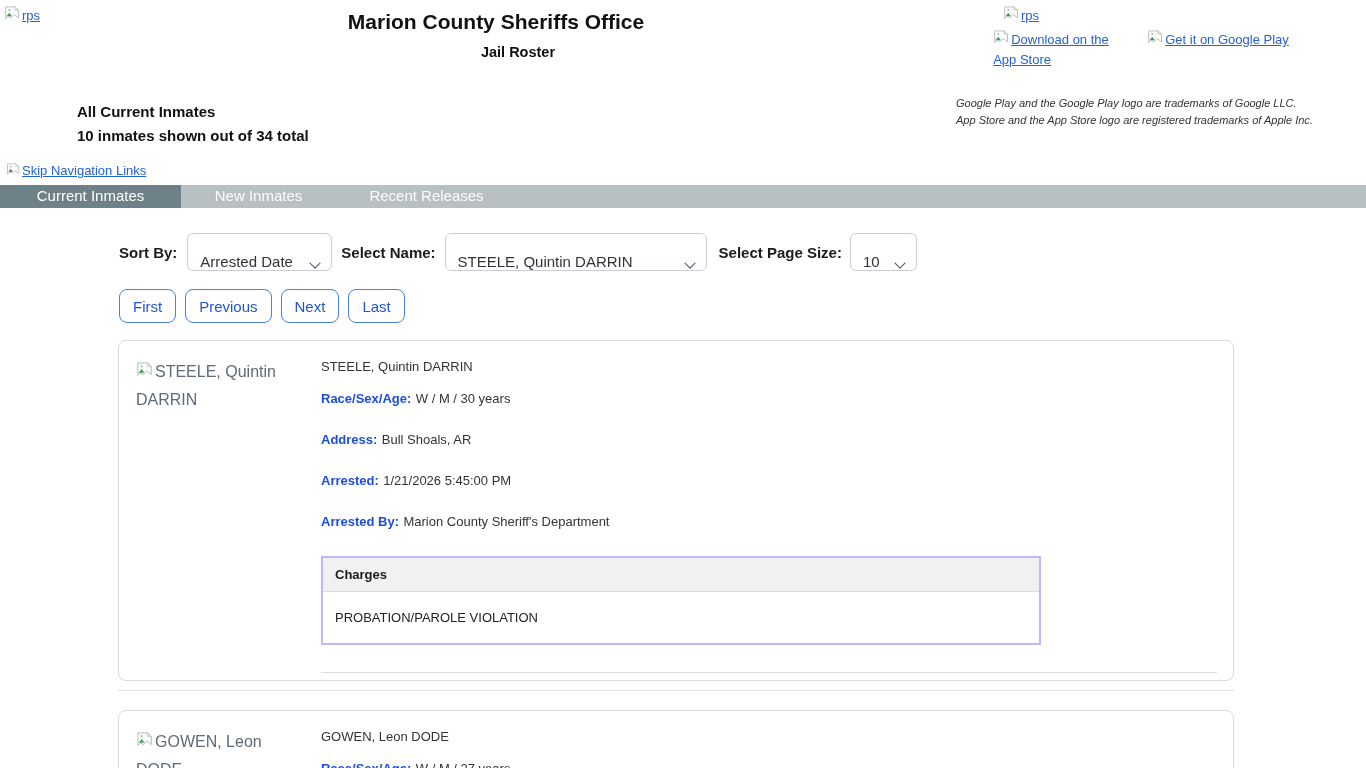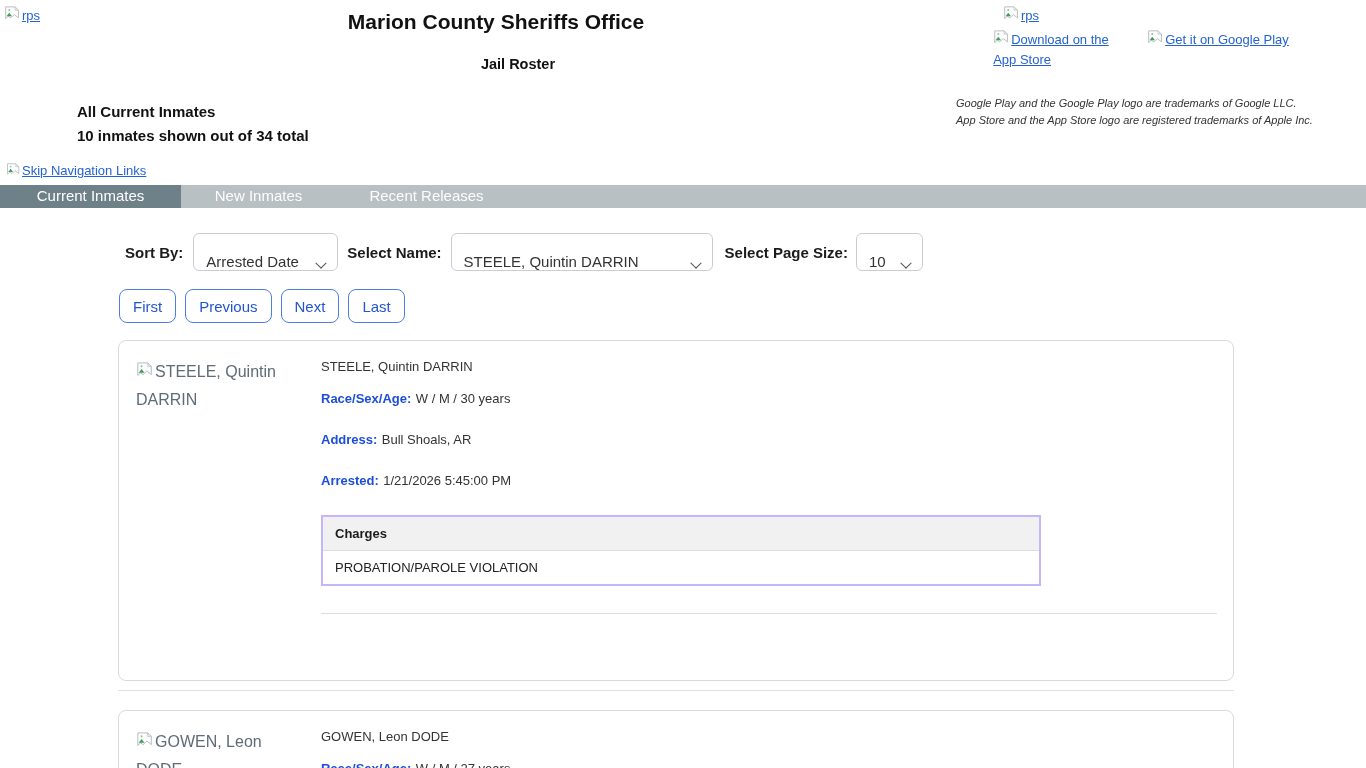--- a/index.html
+++ b/index.html
@@ -8,21 +8,21 @@
 
   a.lnk { color:#2563d0; text-decoration:underline; cursor:pointer; }
 
   .bimg { display:inline-block; vertical-align:-3px; margin-right:1px; }
 
   
   #header { position:relative; width:1366px; height:185px; }
   #logo { position:absolute; left:4px; top:6px; font-size:13px; }
   #titlewrap { position:absolute; left:0; top:10px; width:992px; text-align:center; }
   #pagetitle { font-size:21px; font-weight:bold; color:#111; }
-  #pagesub { margin-top:22px; font-size:14.5px; font-weight:bold; color:#111;padding-left:44px; }
+  #pagesub { margin-top:10px; font-size:14.5px; font-weight:bold; color:#111;padding-left:44px; }
   #storecol { position:absolute; left:956px; top:6px; width:370px; font-size:13px; }
   #rps2 { margin-left:47px; display:inline-block; }
   #badges { display:flex; margin-top:4px;justify-content:center; }
   #appstore { width:136px; line-height:17px; }
   #gplay { margin-left:18px; line-height:17px; }
   #tmblock { margin-top:27px; font-size:11px; font-style:italic; color:#333; line-height:17px; }
   #summary { position:absolute; left:77px; top:100px; font-size:15px; font-weight:bold;
              color:#111; line-height:24px; }
 
   
@@ -32,21 +32,21 @@
   .tab { height:23px; line-height:22px; text-align:center; font-size:15px;
          color:#fdfdfd; cursor:pointer; }
   .tab.active { background:#6e8188; color:#fff; }
   .tab.t1 { width:181px; }
   .tab.t2 { width:155px; }
   .tab.t3 { width:181px; }
 
   
   #filters { position:absolute; left:119px; top:233px; display:flex; align-items:center;
              height:38px; }
-  .flabel { font-size:15px; font-weight:bold; color:#1b1b1b;margin-left:6px; }
+  .flabel { font-size:15px; font-weight:bold; color:#1b1b1b; }
   .sel { height:38px; border:1px solid #c9ced4; border-radius:6px; background:#fff;
          display:inline-flex; align-items:flex-end; justify-content:space-between;
          padding:0 12px; font-size:15px; color:#333; cursor:pointer; }
   .chev { width:8px; height:8px; border-right:1.6px solid #555; border-bottom:1.6px solid #555;
           transform:rotate(45deg) translate(-2px,-2px); flex:none; margin-left:10px; }
   #sel-sort { width:145px; margin-left:10px; }
   #lbl-name { margin-left:9px; }
   #sel-name { width:262px; margin-left:9px; }
   #lbl-size { margin-left:12px; }
   #sel-size { width:67px; margin-left:8px; }
@@ -69,21 +69,21 @@
   .detail { position:absolute; left:202px; top:16px; right:18px; }
   .iname { font-size:13px; color:#333; padding-top:2px; }
   .row { margin-top:21px; line-height:19px; }
   .row.first { margin-top:14px; }
   .fldlbl { font-size:13px; font-weight:bold; color:#1d4ed8; }
   .fldval { font-size:13px; color:#333; }
   .charges { margin-top:25px; width:720px; border:2px solid #c4b5fd; font-size:13px;
              border-collapse:collapse; }
   .charges .hdr { background:#f1f1f2; border-bottom:1px solid #ddd; padding:9px 12px;
                   font-weight:bold; color:#1b1b1b; }
-  .charges .crow { padding:9px 12px; color:#222; }
+  .charges .crow { padding:18px 12px; color:#222; }
   .cardhr { margin-top:27px; border-top:1px solid #ddd; height:0; width:896px; }
 </style>
 </head>
 <body>
 
 <div id="header">
 
   <a class="lnk" id="logo"><span class="bimg"><svg width="17" height="17" viewBox="0 0 20 20">
           <path d="M2 1 h11 l4 4 v9 l-5 -4 -4 4 -3 -2 -3 3 z" fill="#fdfdfd" stroke="#b0b4b8"></path>
           <path d="M13 1 v4 h4 z" fill="#e8eaed" stroke="#b0b4b8" stroke-width="0.6"></path>
@@ -187,20 +187,24 @@
       <span class="fldval">W / M / 30 years</span>
     </div>
     <div class="row">
       <span class="fldlbl">Address:</span>
       <span class="fldval">Bull Shoals, AR</span>
     </div>
     <div class="row">
       <span class="fldlbl">Arrested:</span>
       <span class="fldval">1/21/2026 5:45:00 PM</span>
     </div>
+    <div class="row">
+      <span class="fldlbl">Arrested By:</span>
+      <span class="fldval">Marion County Sheriff's Department</span>
+    </div>
 
     <div class="charges">
       <div class="hdr">Charges</div>
       <div class="crow">PROBATION/PAROLE VIOLATION</div>
     </div>
 
     <div class="cardhr"></div>
   </div>
 </div>
 

